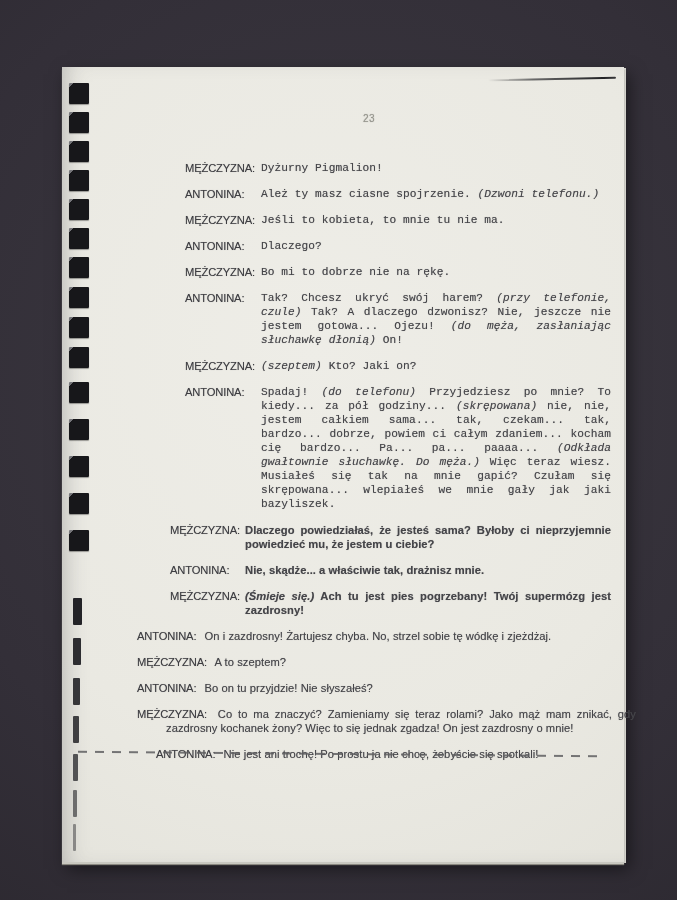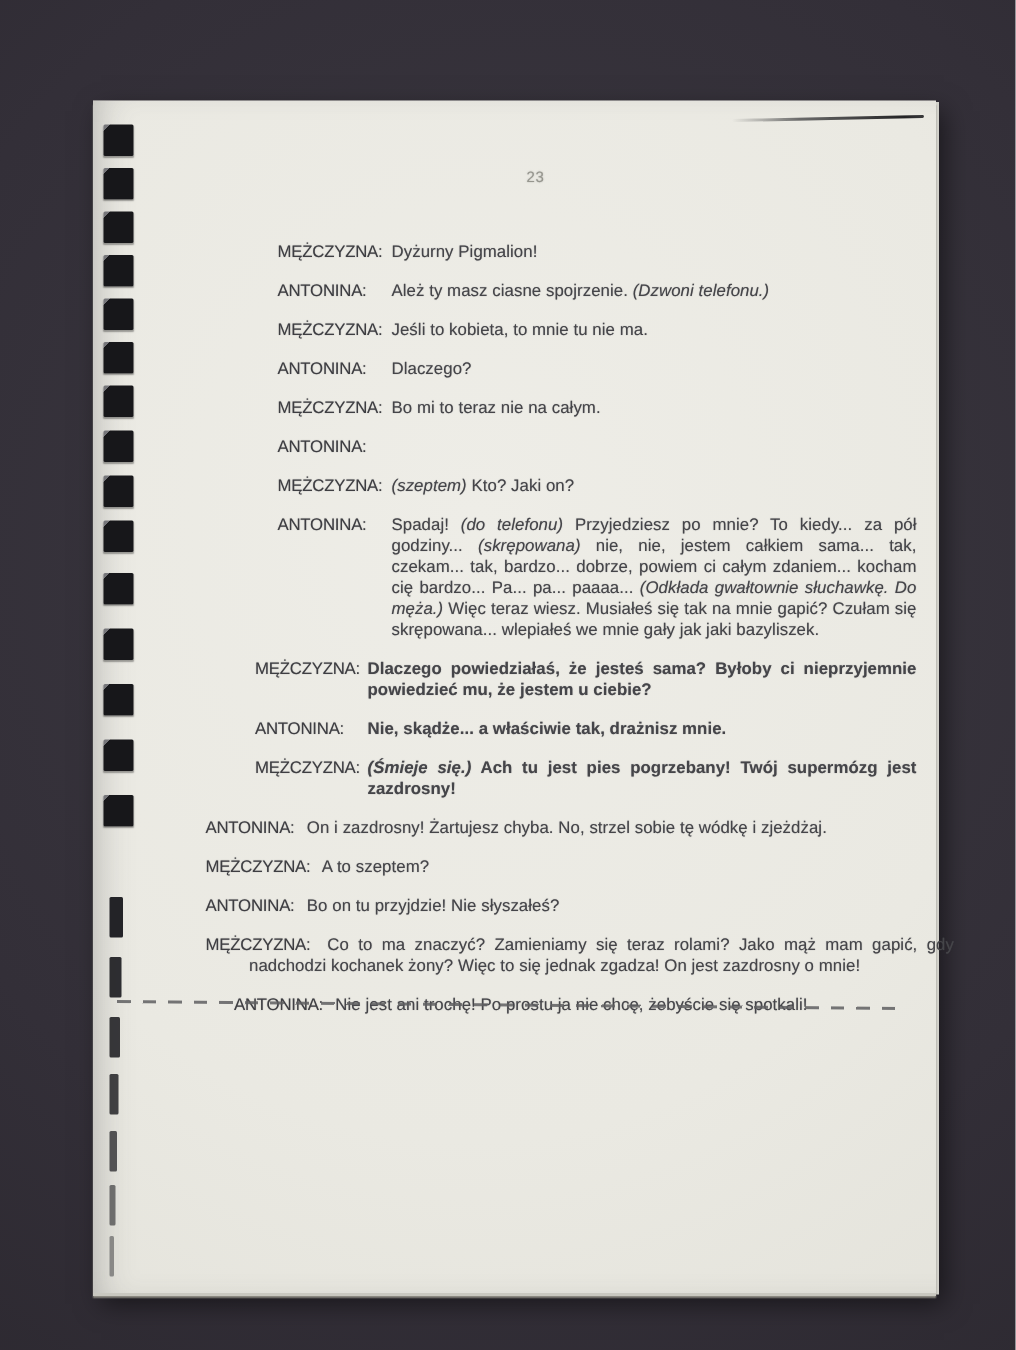--- a/index.html
+++ b/index.html
@@ -22,36 +22,36 @@
       5px 7px 16px rgba(0,0,0,.5),
       inset 16px 0 26px -16px rgba(70,70,75,.38);
   }
   
   .topline {
     position:absolute; left:426px; top:11px; width:128px; height:2px;
     transform:rotate(-1.2deg); border-radius:1px;
     background:linear-gradient(90deg, rgba(100,100,100,0) 0%, #6a6a6a 35%, #232325 90%, #3a3a3c 100%);
   }
   .pageno {
-    position:absolute; top:46px; left:277px; width:36px; text-align:center;
+    position:absolute; top:46px; left:277px; width:36px; text-align:right;
     font-size:10px; color:#96968e; letter-spacing:.5px;
     text-shadow:0 0 1px rgba(150,150,145,.8);
   }
   .content {
     position:absolute; left:0; top:94px; width:562px;
     font-size:11.2px; line-height:14px; color:#454549; letter-spacing:.05px;
     text-shadow:0 0 .7px rgba(80,80,85,.55);
   }
   .block { margin-bottom:12px; }
   .sp { white-space:nowrap; letter-spacing:-.15px; color:#3e3e42;padding-left:48px; }
   .it { font-style:italic; }
   
   .ga { display:flex; padding-left:75px; }
   .ga .sp { width:76px; flex:none; }
-  .ga .tx { width:350px; flex:none; text-align:justify; }
+  .ga .tx { width:350px; flex:none; text-align:justify;font-family:Liberation Mono, monospace; }
   
   .gb { display:flex; padding-left:60px; }
   .gb .sp { width:75px; flex:none; }
   .gb .tx { width:366px; flex:none; text-align:justify;font-weight:bold; }
   
   .gc { display:block; margin-left:27px; width:470px; text-align:justify; }
   .gc .sp { margin-right:5px; }
   .gc .tx { display:inline; }
   .hang { padding-left:77px; text-indent:-77px; }
   .nw { white-space:nowrap; }
@@ -92,24 +92,25 @@
         <div class="block ga">
     <span class="sp">MĘŻCZYZNA:</span>
     <span class="tx"><span>Jeśli to kobieta, to mnie tu nie ma.</span></span>
   </div>
         <div class="block ga">
     <span class="sp">ANTONINA:</span>
     <span class="tx"><span>Dlaczego?</span></span>
   </div>
         <div class="block ga">
     <span class="sp">MĘŻCZYZNA:</span>
-    <span class="tx"><span>Bo mi to teraz nie na całym.</span></span>
+    <span class="tx"><span>Bo mi to dobrze nie na rękę.</span></span>
   </div>
         <div class="block ga">
     <span class="sp">ANTONINA:</span>
+    <span class="tx"><span>Tak? Chcesz ukryć swój harem? </span><span class="it">(przy telefonie, czule)</span><span> Tak? A dlaczego dzwonisz? Nie, jeszcze nie jestem gotowa... Ojezu! </span><span class="it">(do męża, zasłaniając słuchawkę dłonią)</span><span> On!</span></span>
   </div>
         <div class="block ga">
     <span class="sp">MĘŻCZYZNA:</span>
     <span class="tx"><span class="it">(szeptem)</span><span> Kto? Jaki on?</span></span>
   </div>
         <div class="block ga">
     <span class="sp">ANTONINA:</span>
     <span class="tx"><span>Spadaj! </span><span class="it">(do telefonu)</span><span> Przyjedziesz po mnie? To kiedy... za pół godziny... </span><span class="it">(skrępowana)</span><span> nie, nie, jestem całkiem sama... tak, czekam... tak, bardzo... dobrze, powiem ci całym zdaniem... kocham cię bardzo... Pa... pa... paaaa... </span><span class="it">(Odkłada gwałtownie słuchawkę. Do męża.)</span><span> Więc teraz wiesz. Musiałeś się tak na mnie gapić? Czułam się skrępowana... wlepiałeś we mnie gały jak jaki bazyliszek.</span></span>
   </div>
         <div class="block gb">
@@ -131,21 +132,21 @@
         <div class="block gc nw">
     <span class="sp">MĘŻCZYZNA:</span>
     <span class="tx"><span>A to szeptem?</span></span>
   </div>
         <div class="block gc nw">
     <span class="sp">ANTONINA:</span>
     <span class="tx"><span>Bo on tu przyjdzie! Nie słyszałeś?</span></span>
   </div>
         <div class="block gc hang">
     <span class="sp">MĘŻCZYZNA:</span>
-    <span class="tx"><span>Co to ma znaczyć? Zamieniamy się teraz rolami? Jako mąż mam gapić, gdy nadchodzi kochanek żony? Więc to się jednak zgadza! On jest zazdrosny o mnie!</span></span>
+    <span class="tx"><span>Co to ma znaczyć? Zamieniamy się teraz rolami? Jako mąż mam znikać, gdy zazdrosny kochanek żony? Więc to się jednak zgadza! On jest zazdrosny o mnie!</span></span>
   </div>
         <div class="block gd nw">
     <span class="sp">ANTONINA:</span>
     <span class="tx"><span>Nie jest ani trochę! Po prostu ja nie chcę, żebyście się spotkali!</span></span>
   <span class="strike"></span></div>
       </div>
     <div class="comb">
         <div class="tooth" style="top: 16px; height: 21px;"></div>
         <div class="tooth" style="top: 45px; height: 21px;"></div>
         <div class="tooth" style="top: 74px; height: 21px;"></div>

